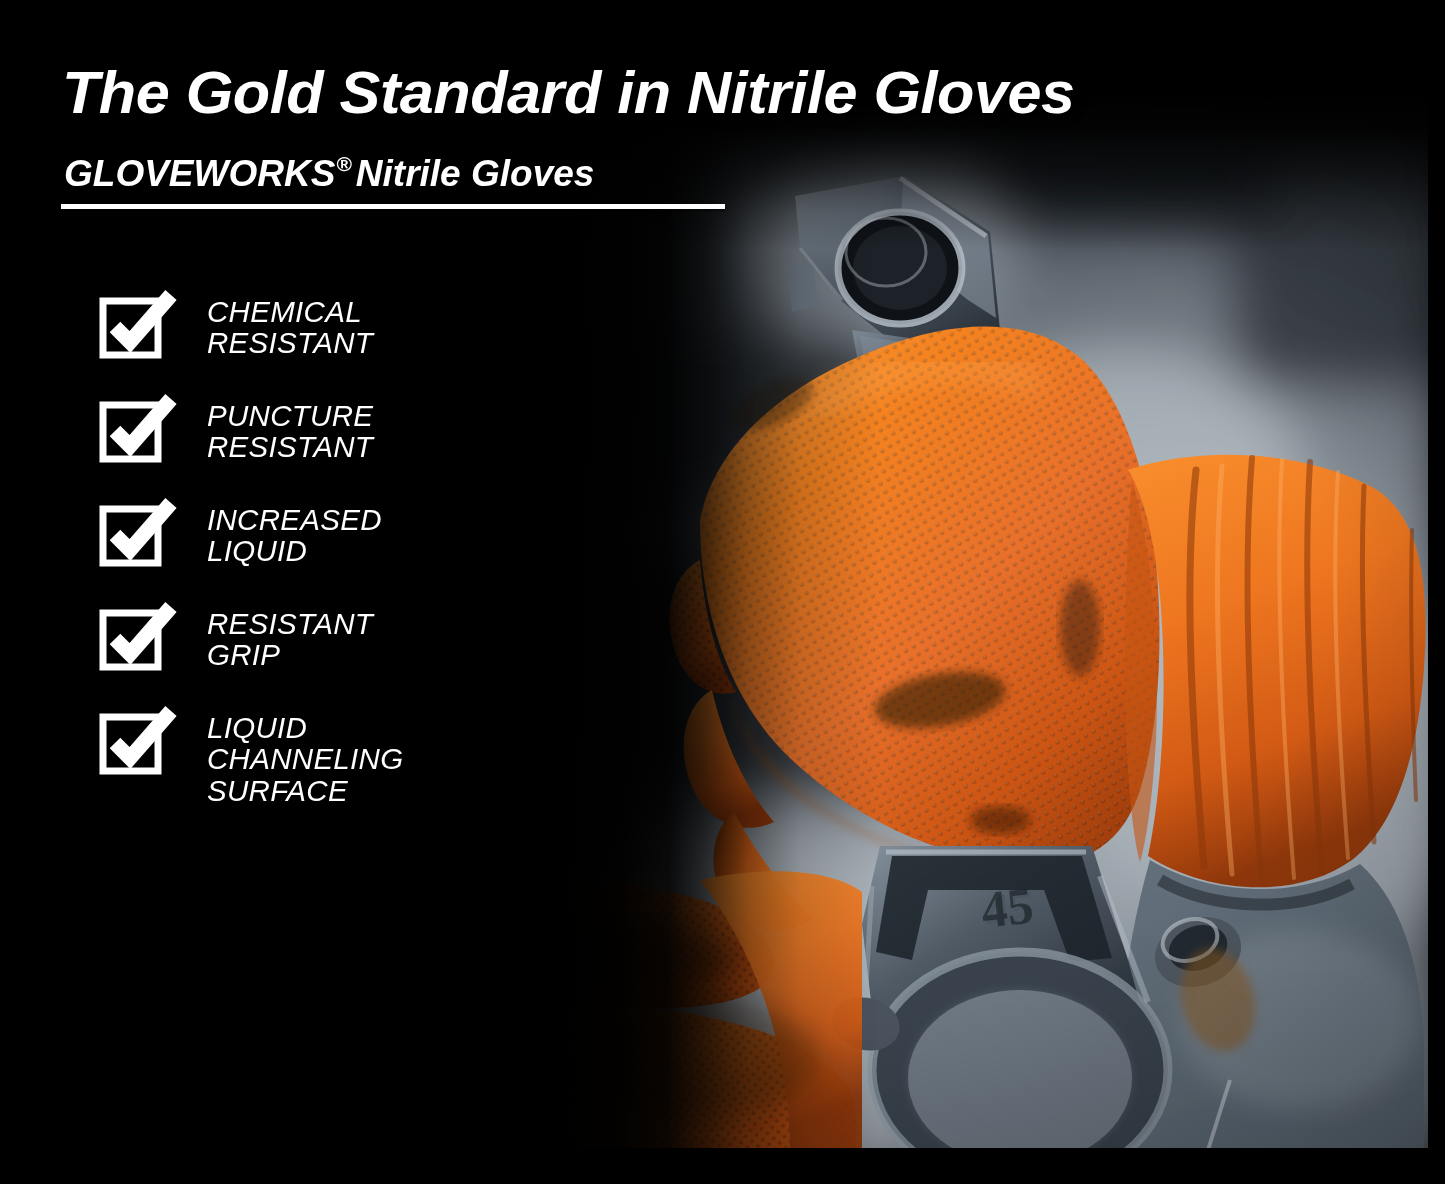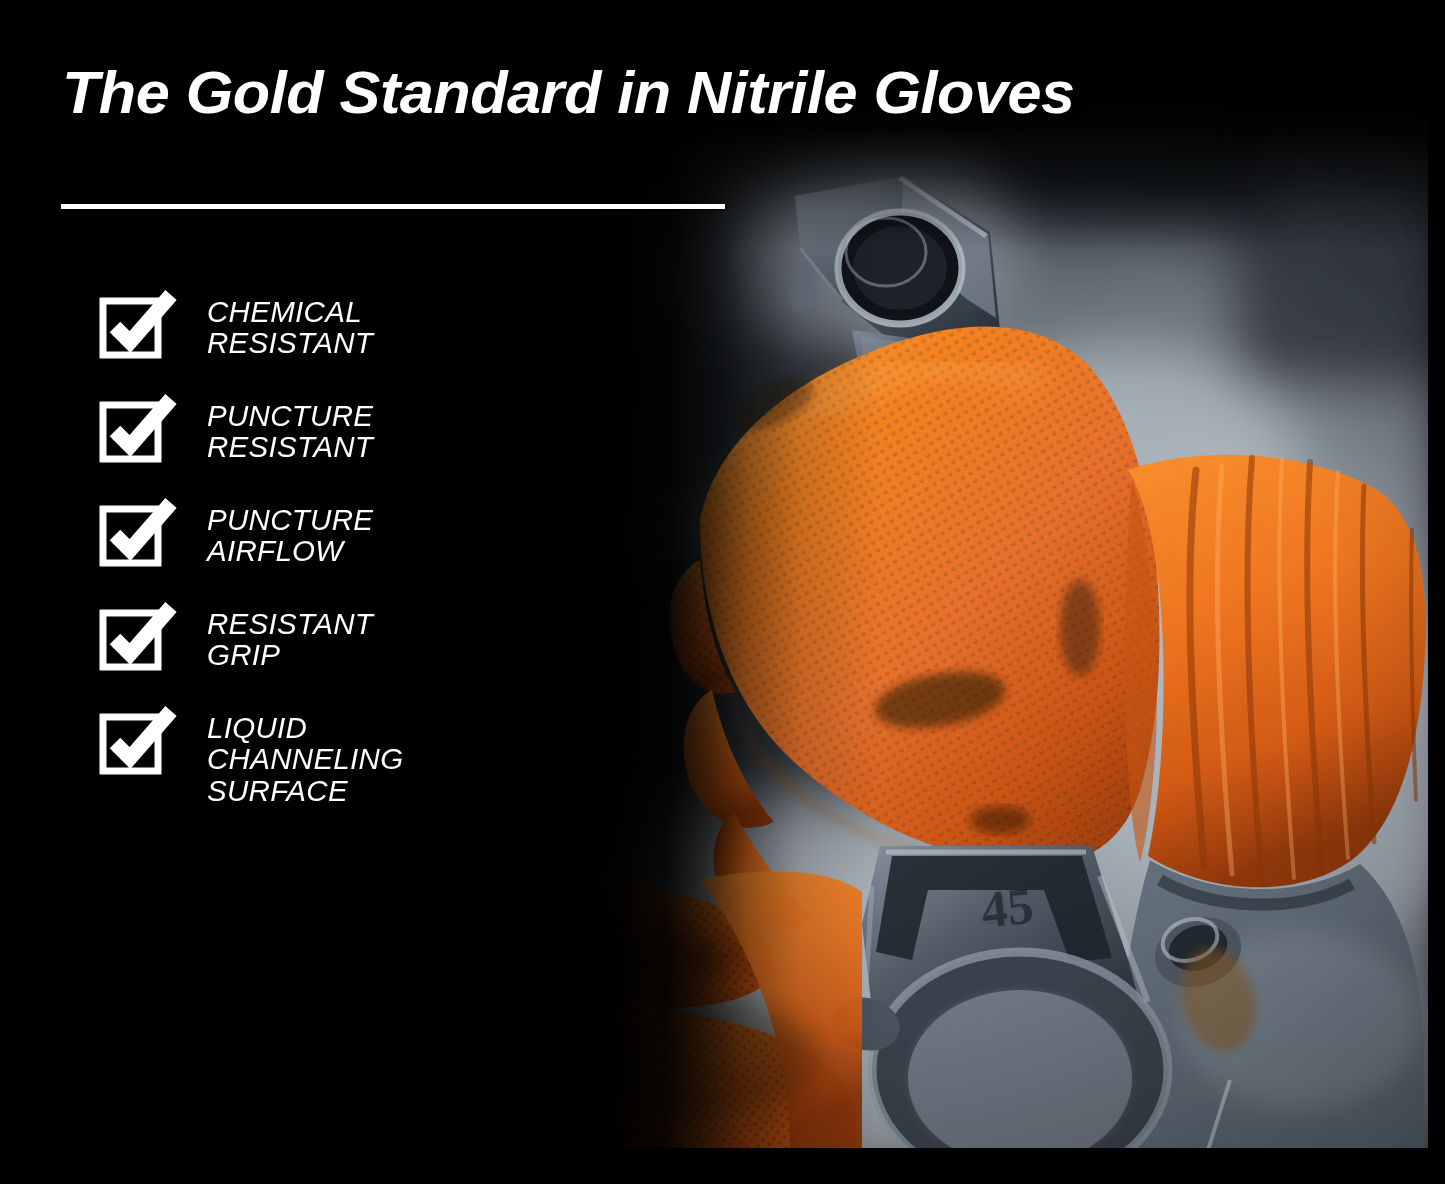--- a/index.html
+++ b/index.html
@@ -382,20 +382,23 @@
     </svg>
   </div>
 
   <div id="top-scrim"></div>
   <div id="left-scrim"></div>
 
   <div id="text-layer">
 
     <div id="headline">The Gold Standard in Nitrile Gloves</div>
 
+    <div id="subhead">
+      <span>GLOVEWORKS</span><span class="reg">®</span><span>Nitrile Gloves</span>
+    </div>
 
     <div id="rule"></div>
 
     <div id="checklist">
 
       <div class="row">
         <span class="box">
           <svg width="78" height="66" viewBox="0 0 78 66">
             <rect x="3" y="9" width="55" height="54" fill="none" stroke="#fff" stroke-width="7"></rect>
             <path d="M15 35 L30 50 L71 3" fill="none" stroke="#fff" stroke-width="15" stroke-linecap="butt" stroke-linejoin="miter"></path>
@@ -414,21 +417,21 @@
         <span class="label">PUNCTURE RESISTANT</span>
       </div>
 
       <div class="row">
         <span class="box">
           <svg width="78" height="66" viewBox="0 0 78 66">
             <rect x="3" y="9" width="55" height="54" fill="none" stroke="#fff" stroke-width="7"></rect>
             <path d="M15 35 L30 50 L71 3" fill="none" stroke="#fff" stroke-width="15"></path>
           </svg>
         </span>
-        <span class="label">PUNCTURE AIRFLOW</span>
+        <span class="label">INCREASED LIQUID</span>
       </div>
 
       <div class="row">
         <span class="box">
           <svg width="78" height="66" viewBox="0 0 78 66">
             <rect x="3" y="9" width="55" height="54" fill="none" stroke="#fff" stroke-width="7"></rect>
             <path d="M15 35 L30 50 L71 3" fill="none" stroke="#fff" stroke-width="15"></path>
           </svg>
         </span>
         <span class="label">RESISTANT GRIP</span>

